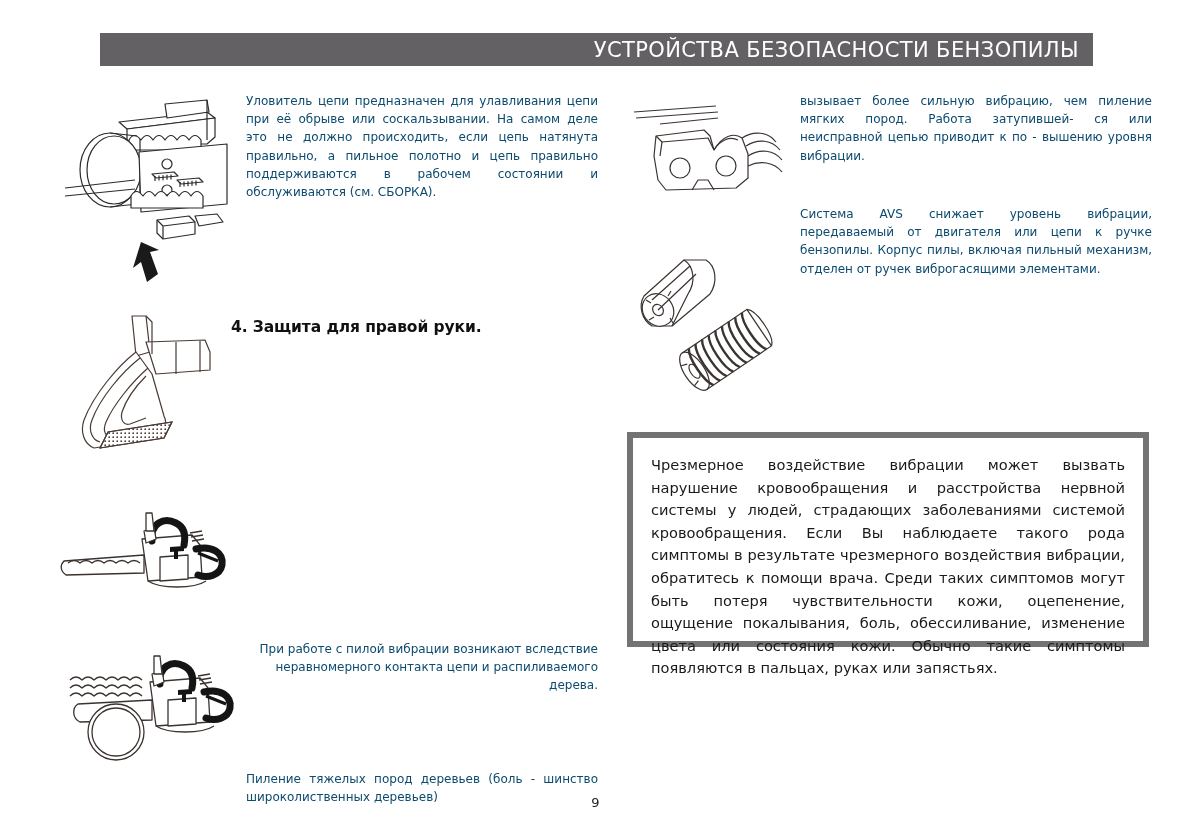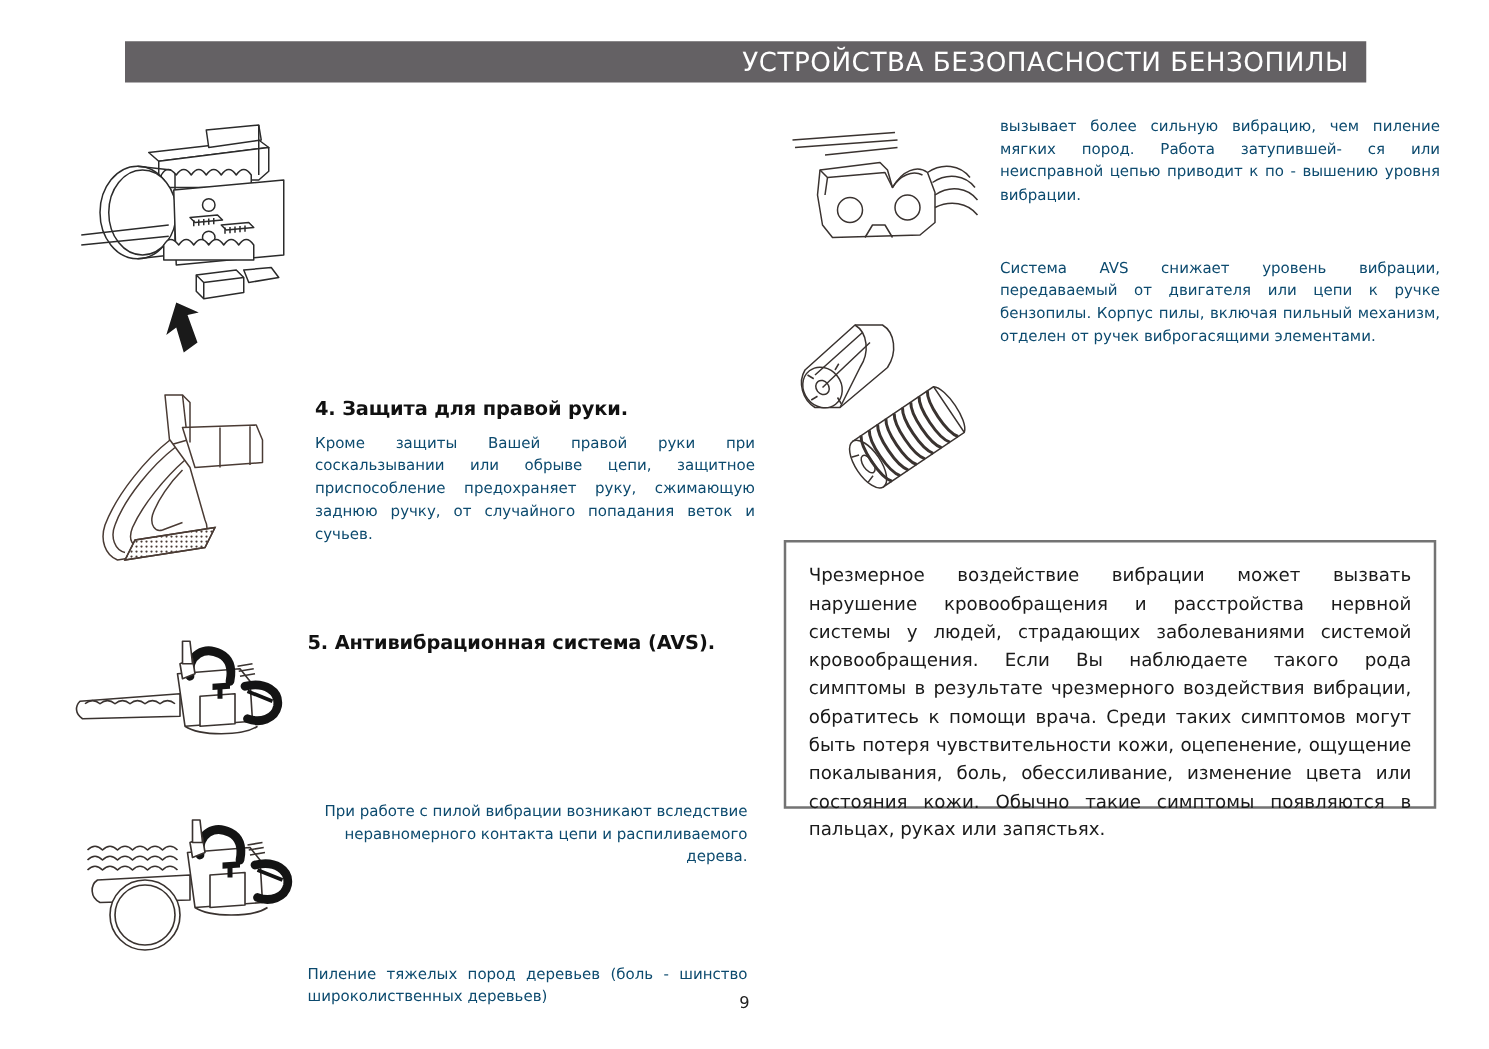--- a/index.html
+++ b/index.html
@@ -65,21 +65,21 @@
   p.body.last { margin-bottom: 0; }
   p.body.nojust { text-align: right; }
 
   
   .warn-box {
     position: absolute;
     left: 627px;
     top: 432px;
     width: 522px;
     height: 215px;
-    border: 2px solid #737373;
+    border: 6px solid #737373;
     box-sizing: border-box;
     padding: 16px 18px 8px 18px;
   }
   .warn-box p {
     margin: 0;
     font-size: 14.6px;
     line-height: 1.55;
     text-align: justify;
     text-justify: inter-word;
     color: #1a1a1a;
@@ -143,20 +143,21 @@
       <path d="M138,124 L160,122 L166,130 L142,134 Z" fill="#fff"></path>
     </g>
 
     <g fill="#1a1a1a" stroke="none">
       <path d="M90,190 L84,170 L76,176 L84,150 L102,158 L93,160 L101,182 Z"></path>
     </g>
   </svg>
 </div>
 
 <div class="textcol" style="left:246px; top:92px; width:352px;">
+  <p class="body last">Уловитель цепи предназначен для улавливания цепи при её обрыве или соскальзывании. На самом деле это не должно происходить, если цепь натянута правильно, а пильное полотно и цепь правильно поддерживаются в рабочем состоянии и обслуживаются (см. СБОРКА).</p>
 </div>
 
 <div class="figure" style="left:60px; top:312px; width:180px; height:150px;">
   <svg width="180" height="150" viewBox="0 0 180 150">
     <g fill="none" stroke="#4a3b34" stroke-width="1.2" stroke-linejoin="round">
 
       <path d="M72,4 L86,4 L90,40 L76,44 Z" fill="#fff"></path>
       <path d="M86,30 L145,28 L150,40 L150,58 L96,62 Z" fill="#fff"></path>
       <path d="M116,30 L116,62 M140,29 L140,60"></path>
       <path d="M86,4 L92,10 L92,42"></path>
@@ -172,23 +173,22 @@
     </g>
     <defs>
       <pattern id="hatch" width="4" height="4" patternUnits="userSpaceOnUse">
         <circle cx="1.2" cy="1.2" r="0.9" fill="#4a3b34"></circle>
       </pattern>
     </defs>
     <path d="M40,136 L104,126 L112,110 L48,120 Z" fill="url(#hatch)" stroke="#4a3b34" stroke-width="1.2"></path>
   </svg>
 </div>
 
-<div class="textcol" style="left:252px; top:318px; width:352px;">
+<div class="textcol" style="left:231px; top:318px; width:352px;">
   <h3 class="sec-title">4. Защита для правой руки.</h3>
-  <p class="body last">Кроме защиты Вашей правой руки при соскальзывании или обрыве цепи, защитное приспособление предохраняет руку, сжимающую заднюю ручку, от случайного попадания веток и сучьев.</p>
 </div>
 
 <div class="figure" style="left:60px; top:505px; width:185px; height:100px;">
   <svg width="185" height="100" viewBox="0 0 185 100">
     <g fill="none" stroke="#3a3330" stroke-width="1.3" stroke-linejoin="round">
 
       <path d="M4,56 L84,50 L84,68 L6,70 C0,66 0,60 4,56 Z" fill="#fff"></path>
       <path d="M8,58 q6,-5 12,0 q6,-5 12,0 q6,-5 12,0 q6,-5 12,0 q6,-5 12,0 q6,-5 12,0"></path>
 
       <path d="M82,34 L132,30 L140,40 L142,72 L88,76 Z" fill="#fff"></path>
@@ -207,21 +207,20 @@
       <path d="M86,8 L92,8 L94,26 L86,26 Z" fill="#fff"></path>
 
       <path d="M130,28 L142,26 M131,32 L143,30 M132,36 L144,34"></path>
 
       <path d="M88,76 C100,84 134,84 146,76"></path>
     </g>
   </svg>
 </div>
 
 <div class="textcol" style="left:246px; top:505px; width:352px;">
-  <h3 class="sec-title">5. Антивибрационная система (AVS).</h3>
 </div>
 
 <div class="textcol" style="left:246px; top:640px; width:352px;">
   <p class="body nojust last">При работе с пилой вибрации возникают вследствие неравномерного контакта цепи и распиливаемого дерева.</p>
 </div>
 
 <div class="figure" style="left:60px; top:640px; width:185px; height:130px;">
   <svg width="185" height="130" viewBox="0 0 185 130">
     <g fill="none" stroke="#3a3330" stroke-width="1.3" stroke-linejoin="round">
 

